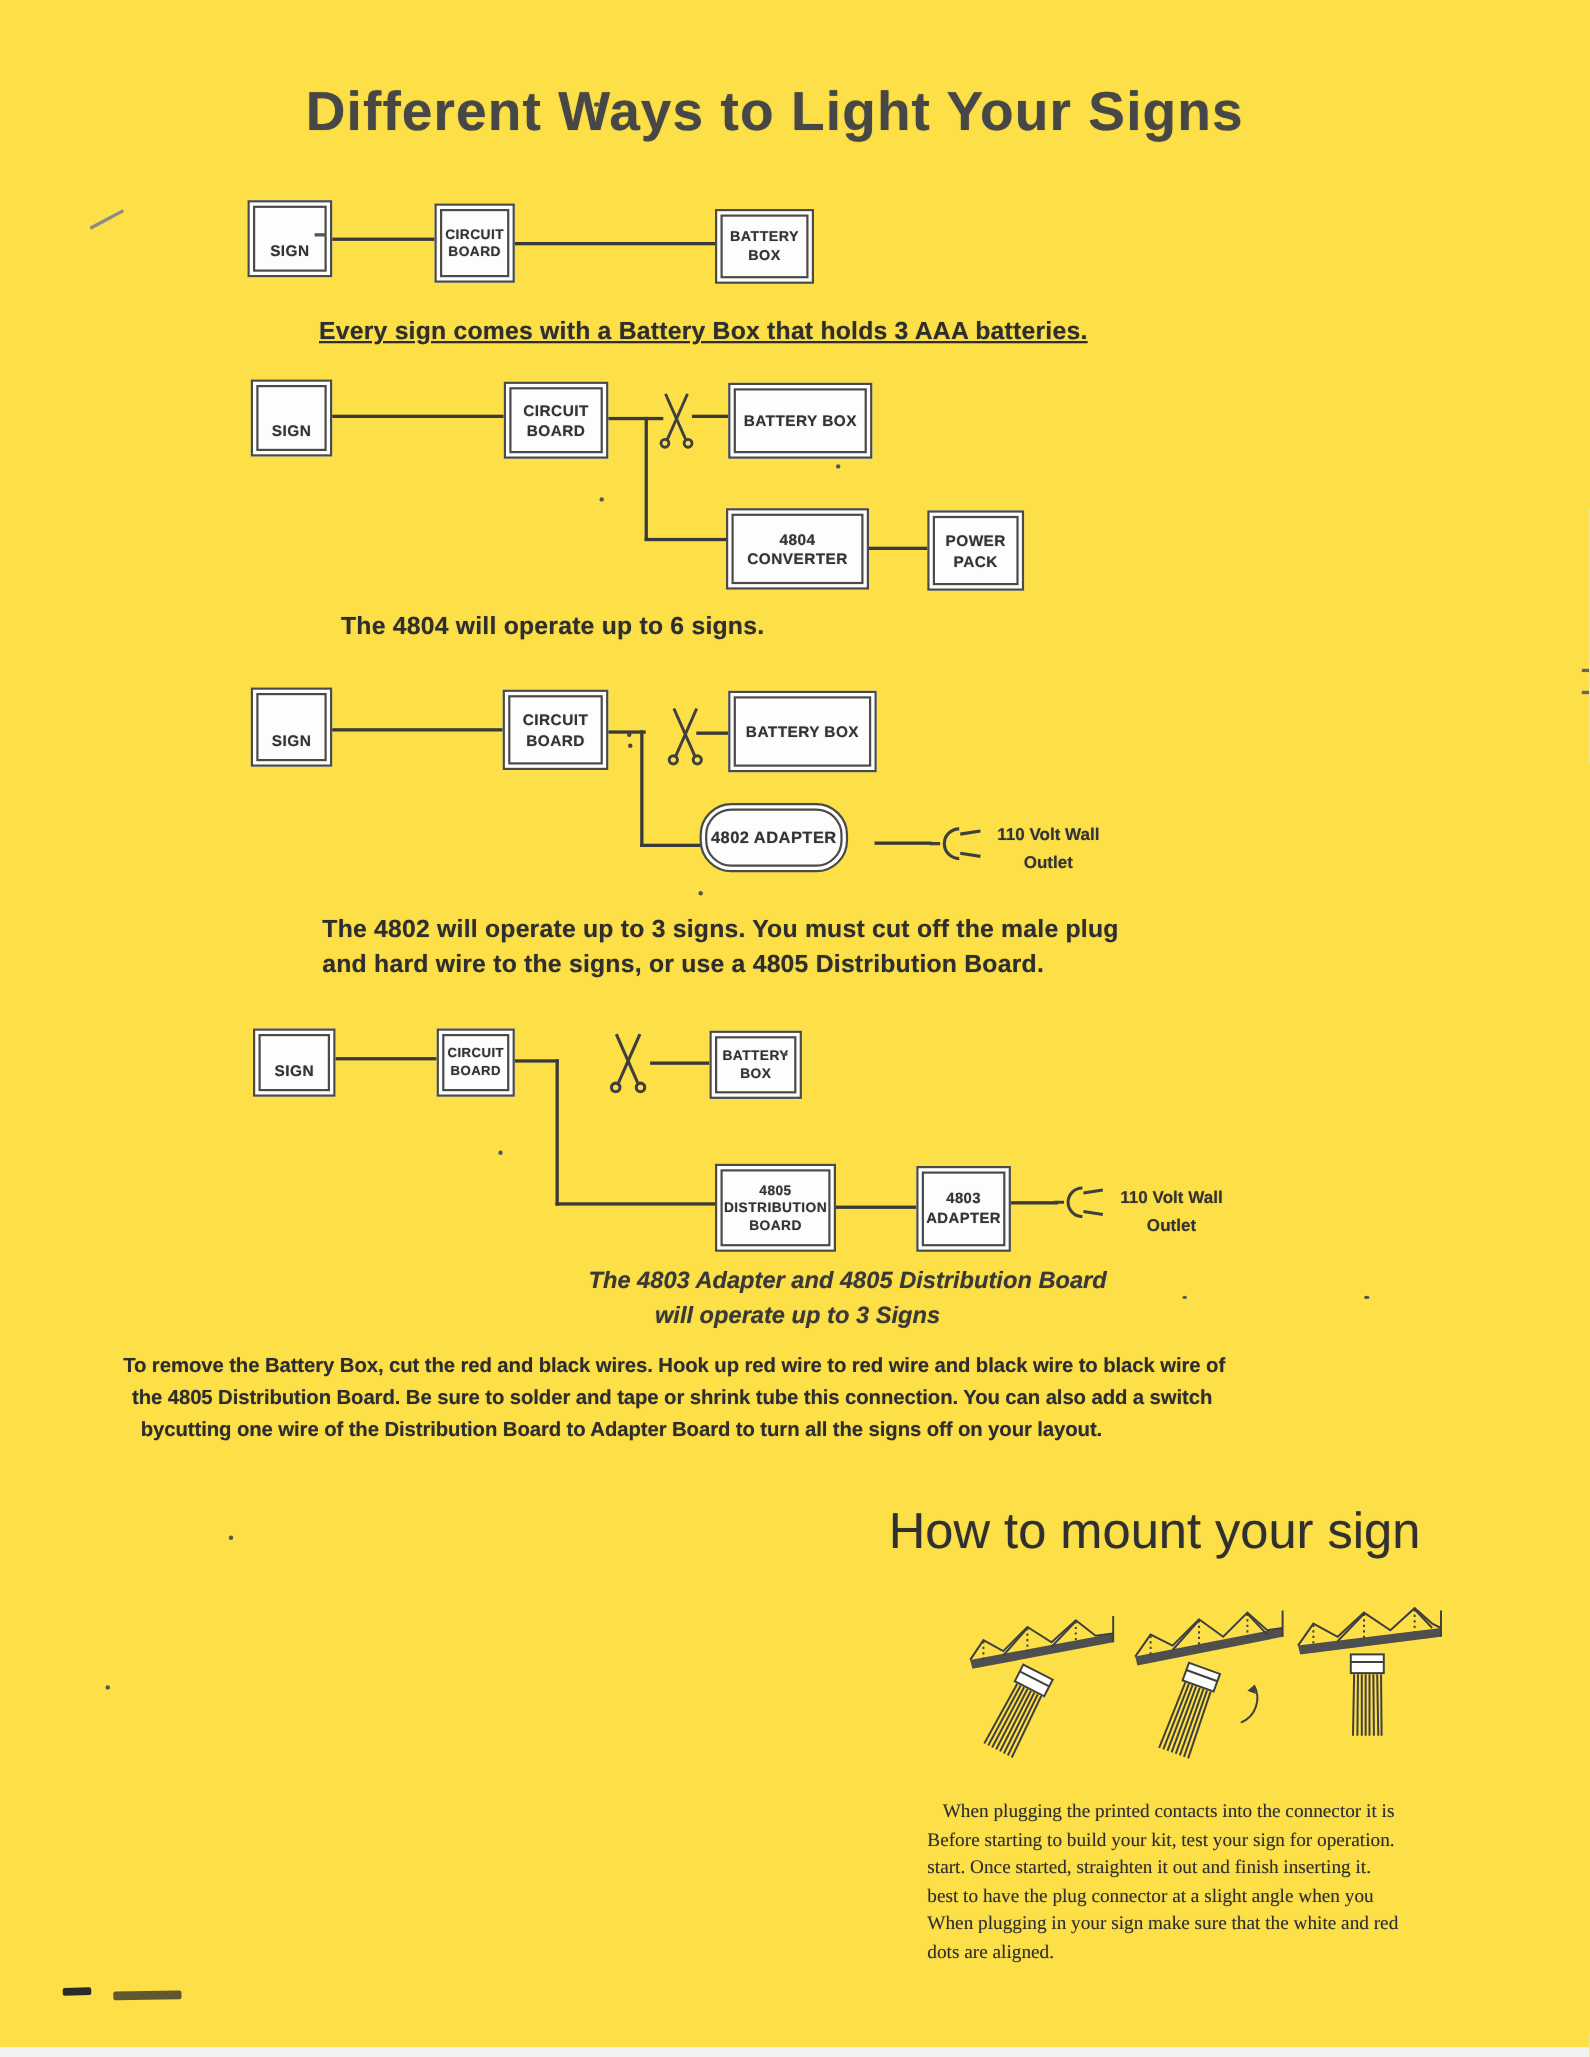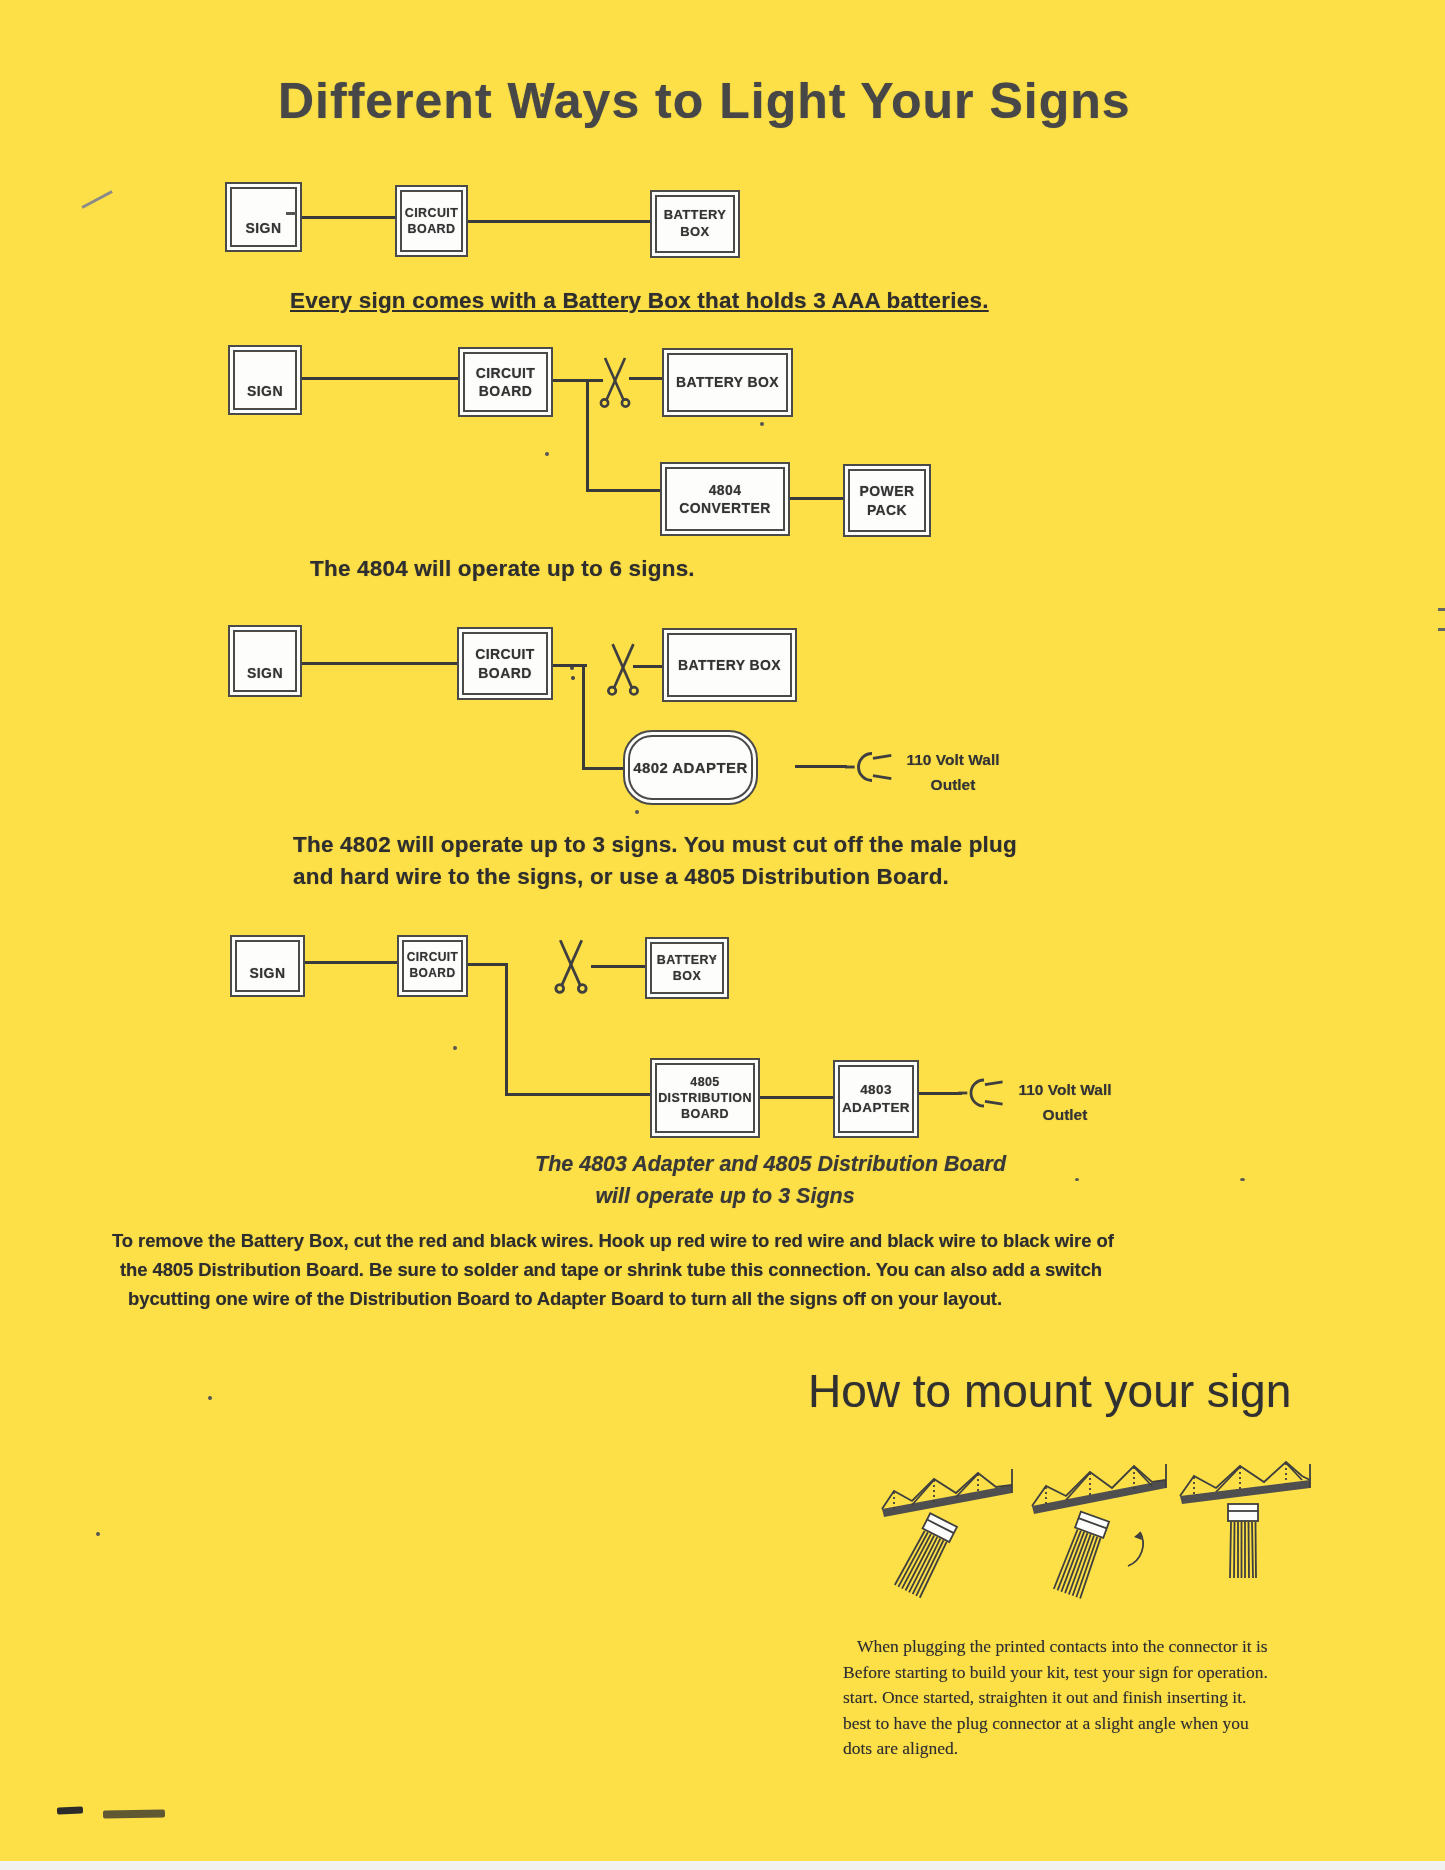--- a/index.html
+++ b/index.html
@@ -115,21 +115,21 @@
       <g class="ink" stroke-width="2.6">
         <line x1="8" y1="3" x2="27" y2="46"></line>
         <line x1="28" y1="3" x2="9" y2="46"></line>
         <circle cx="7.5" cy="48" r="3.6"></circle>
         <circle cx="28.5" cy="48" r="3.6"></circle>
       </g>
     </svg>
     <div class="box" style="left:662px;top:628px;width:135px;height:74px;">
       <span>BATTERY BOX</span>
     </div>
-    <div class="box" style="left:623px;top:730px;width:135px;height:75px;font-size:15px;border-radius:29px;">
+    <div class="box" style="left:636px;top:730px;width:135px;height:63px;font-size:15px;border-radius:29px;">
       <span>4802 ADAPTER</span>
     </div>
     <svg class="icon-abs" style="left:845px;top:747px;" width="54" height="40" viewBox="0 0 56 40">
       <g class="ink" stroke-width="3">
         <line x1="0" y1="20" x2="10" y2="20"></line>
         <path d="M 28 6 A 14 14 0 1 0 28 34"></path>
         <line x1="29" y1="11" x2="48" y2="8"></line>
         <line x1="29" y1="29" x2="48" y2="32"></line>
       </g>
     </svg>
@@ -274,20 +274,21 @@
           <line x1="79.5" y1="84" x2="80" y2="140"></line>
       </g>
     </g>
   </svg>
 
   <div class="serif-par" style="left:843px;top:1634px;">
     <span>When plugging the printed contacts into the connector it is</span>
     <span>Before starting to build your kit, test your sign for operation.</span>
     <span>start. Once started, straighten it out and finish inserting it.</span>
     <span>best to have the plug connector at a slight angle when you</span>
+    <span>When plugging in your sign make sure that the white and red</span>
     <span>dots are aligned.</span>
   </div>
 
   <div class="penmark" style="left:80px;top:198px;width:34px;height:2.5px;transform:rotate(-28deg);"></div>
   <div class="penmark" style="left:286px;top:212px;width:10px;height:3px;background:#555;"></div>
   <div class="speck" style="left:540px;top:93px;width:5px;height:4px;"></div>
   <div class="speck" style="left:760px;top:422px;width:4px;height:4px;"></div>
   <div class="speck" style="left:545px;top:452px;width:4px;height:4px;"></div>
   <div class="speck" style="left:570px;top:666px;width:4px;height:4px;background:#444;"></div>
   <div class="speck" style="left:571px;top:676px;width:4px;height:4px;background:#444;"></div>

